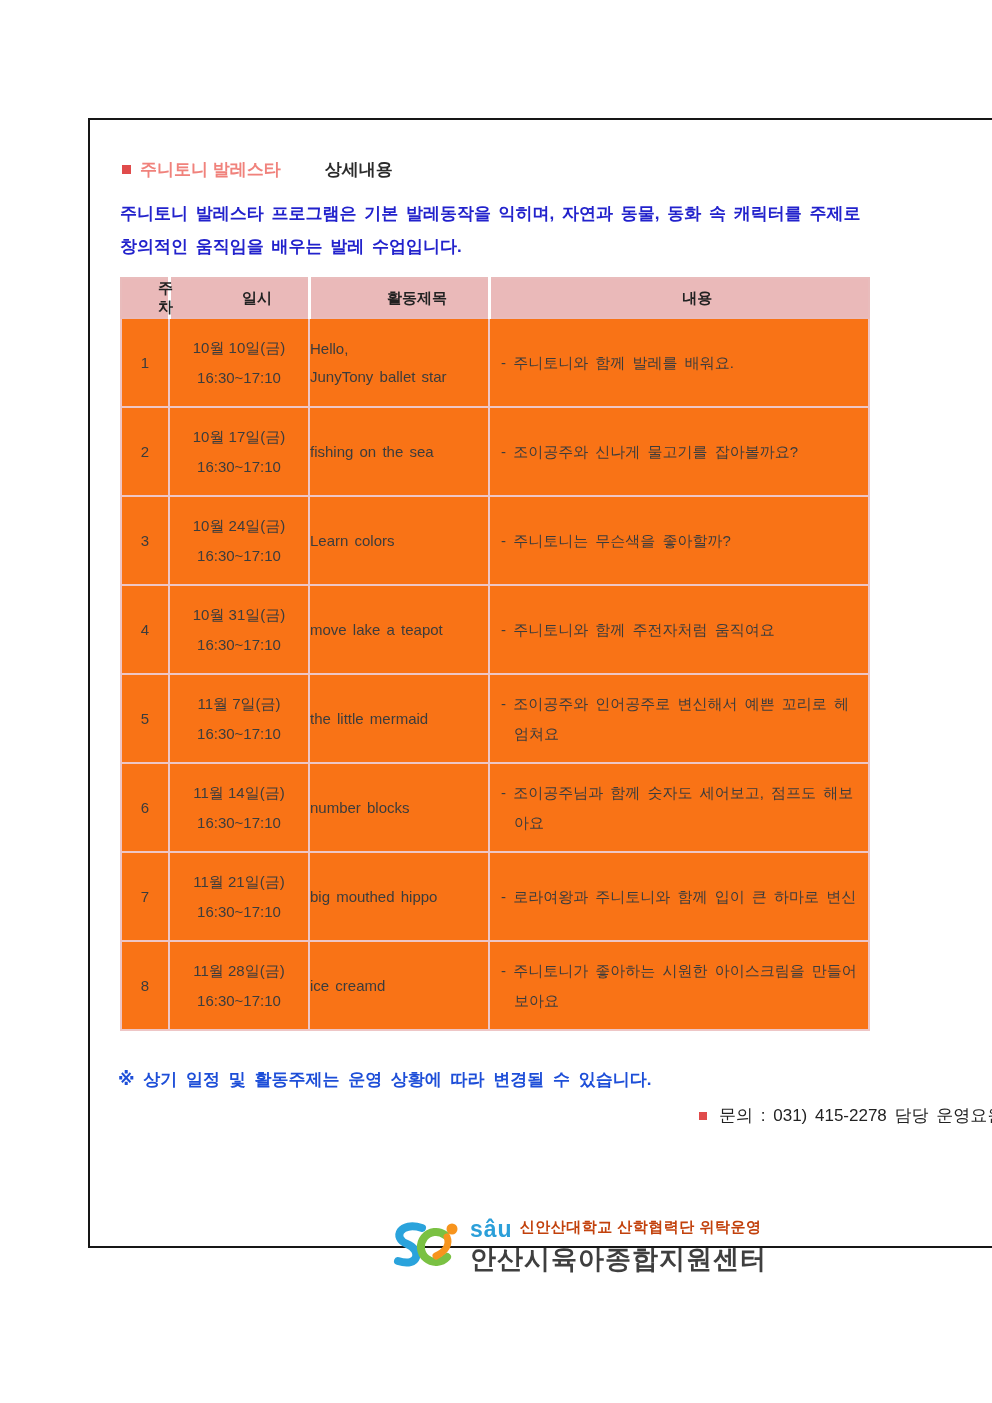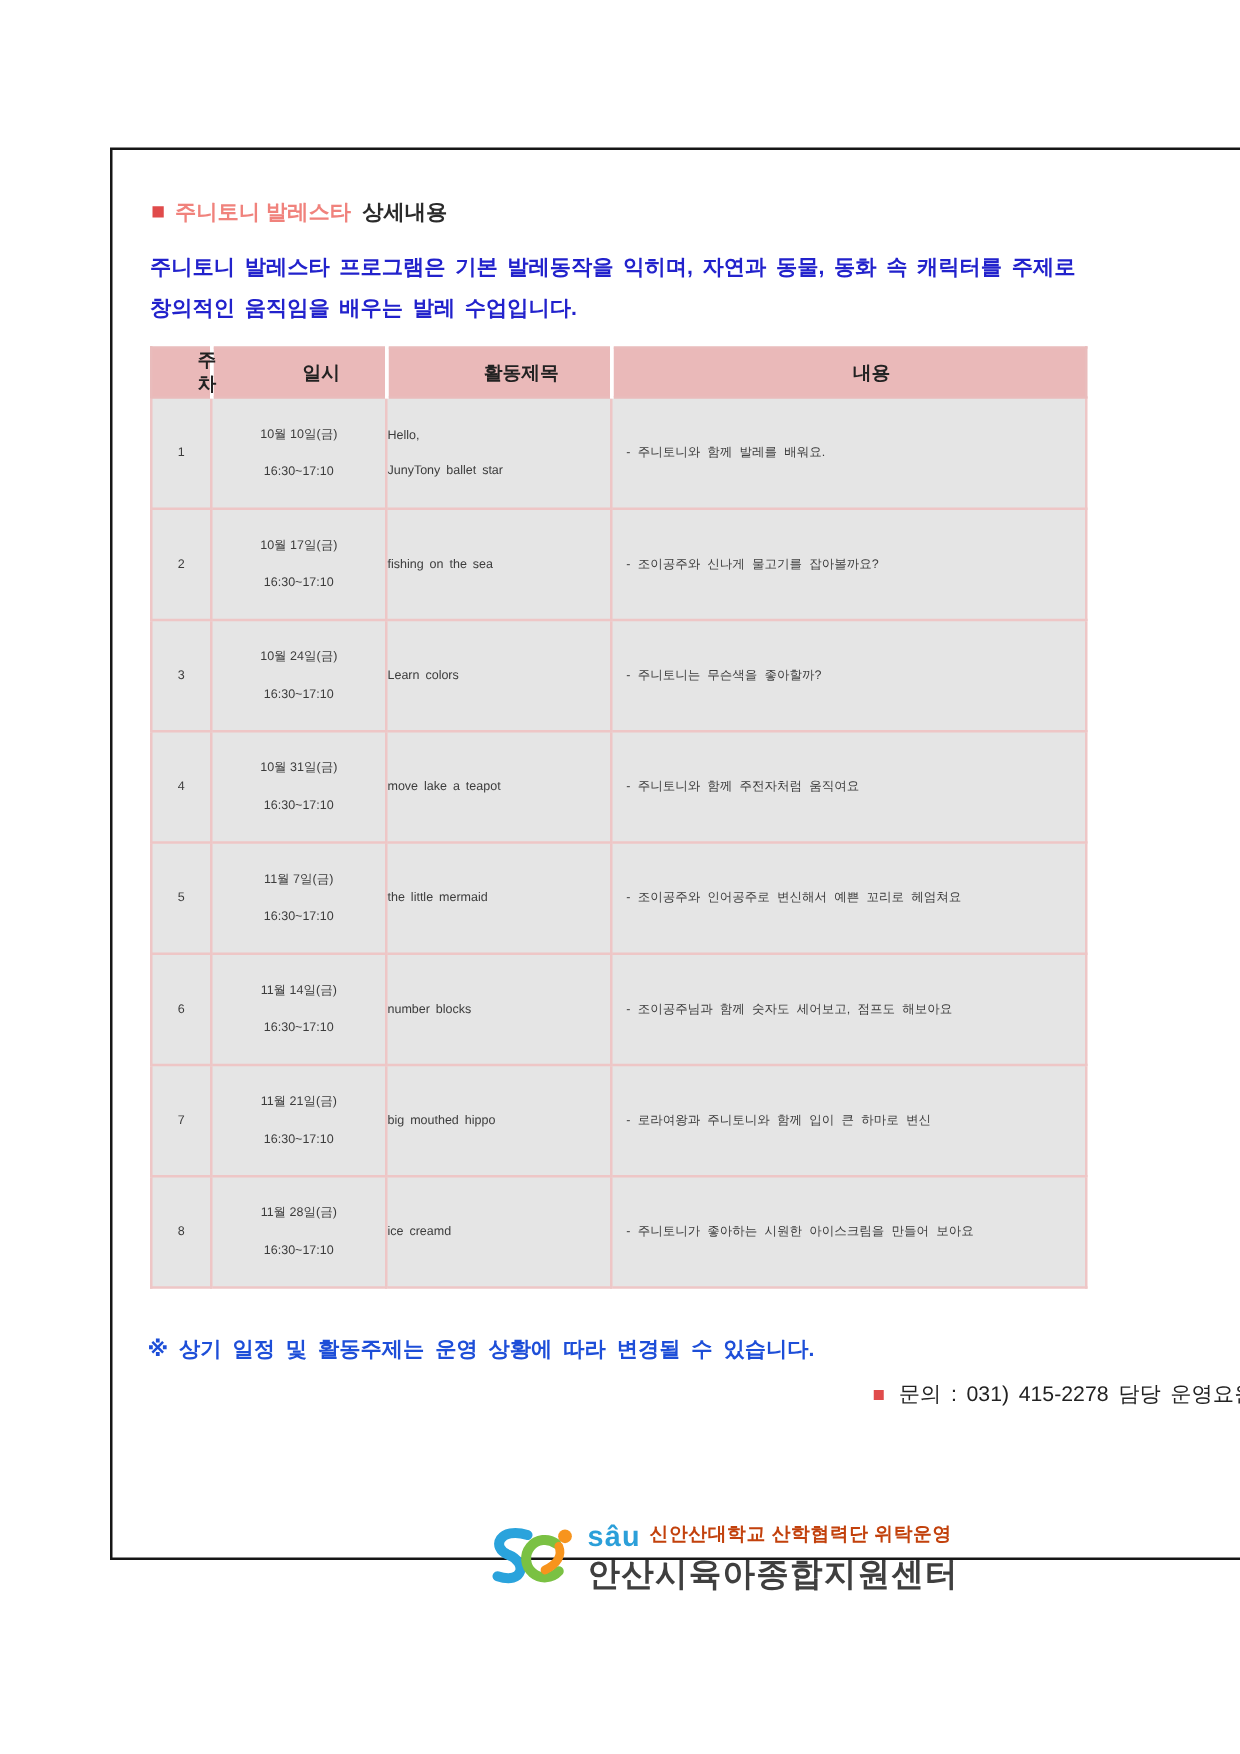--- a/index.html
+++ b/index.html
@@ -17,21 +17,21 @@
   
   .title-row {
     margin:38px 0 0 32px;
     display:flex; align-items:center; gap:9px;
     font-size:17px; font-weight:bold;
   }
   .sq-bullet {
     width:9px; height:9px; background:#e04b4b; flex:0 0 auto;
   }
   .title-highlight { color:#f0827c; }
-  .title-suffix { color:#2b2b2b; font-weight:600; }
+  .title-suffix { color:#2b2b2b; font-weight:600;margin-left:35px; }
 
   
   .description {
     margin:16px 30px 0 30px;
     color:#2222cc; font-weight:bold; font-size:17px;
     line-height:33px; white-space:pre-line; word-spacing:3px;
   }
 
   
   table.schedule {
@@ -44,23 +44,23 @@
     height:37px;
     font-size:15px; font-weight:bold; color:#222;
     border:2px solid #e9bcbc;
     border-left:3px solid #ffffff;
     text-align:center; vertical-align:middle;padding-left:36px;
   }
   table.schedule th:first-child { border-left:2px solid #e9bcbc; }
   table.schedule td {
     border:2px solid #eec6c6;
     height:89px;
-    font-size:10px; color:#3c3c3c;
+    font-size:15px; color:#3c3c3c;
     vertical-align:middle;
-    background:#e5e5e5;
+    background:#f97316;
   }
   td.c-week { text-align:center; font-size:16px; }
   td.c-date { text-align:center; line-height:30px; white-space:pre-line; }
   td.c-title { line-height:28px; white-space:pre-line; word-spacing:2px; }
   td.c-content {
     padding:6px 10px 6px 24px;
     line-height:30px; word-spacing:3px;
     text-indent:-13px; text-align:left;
   }
 

